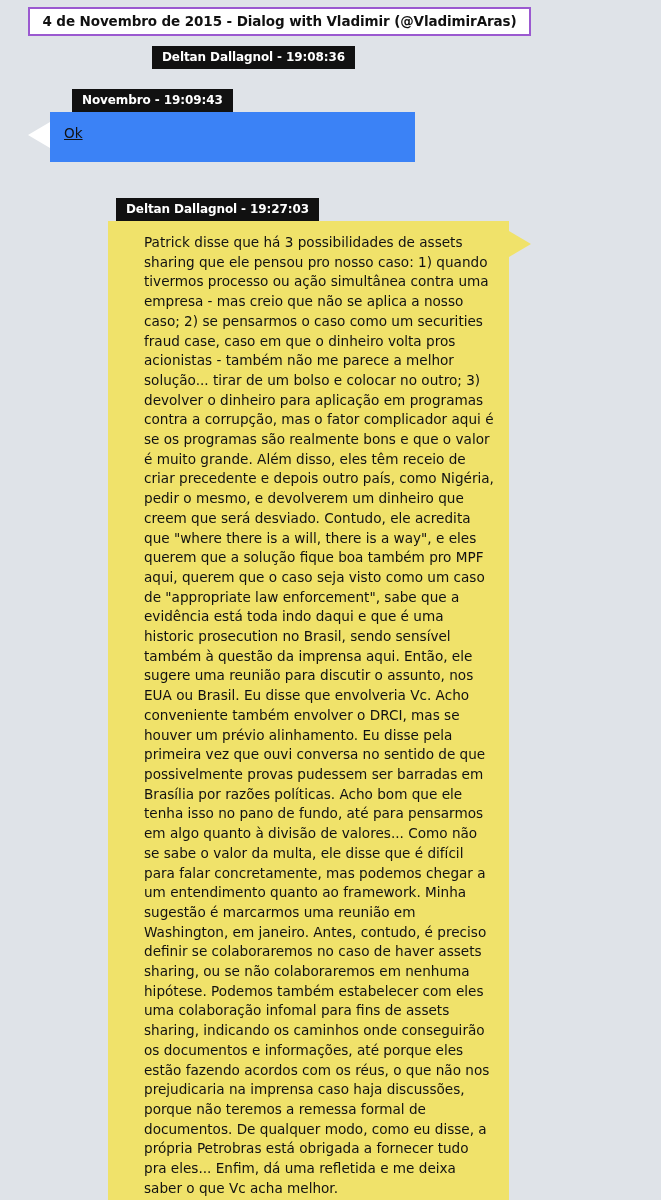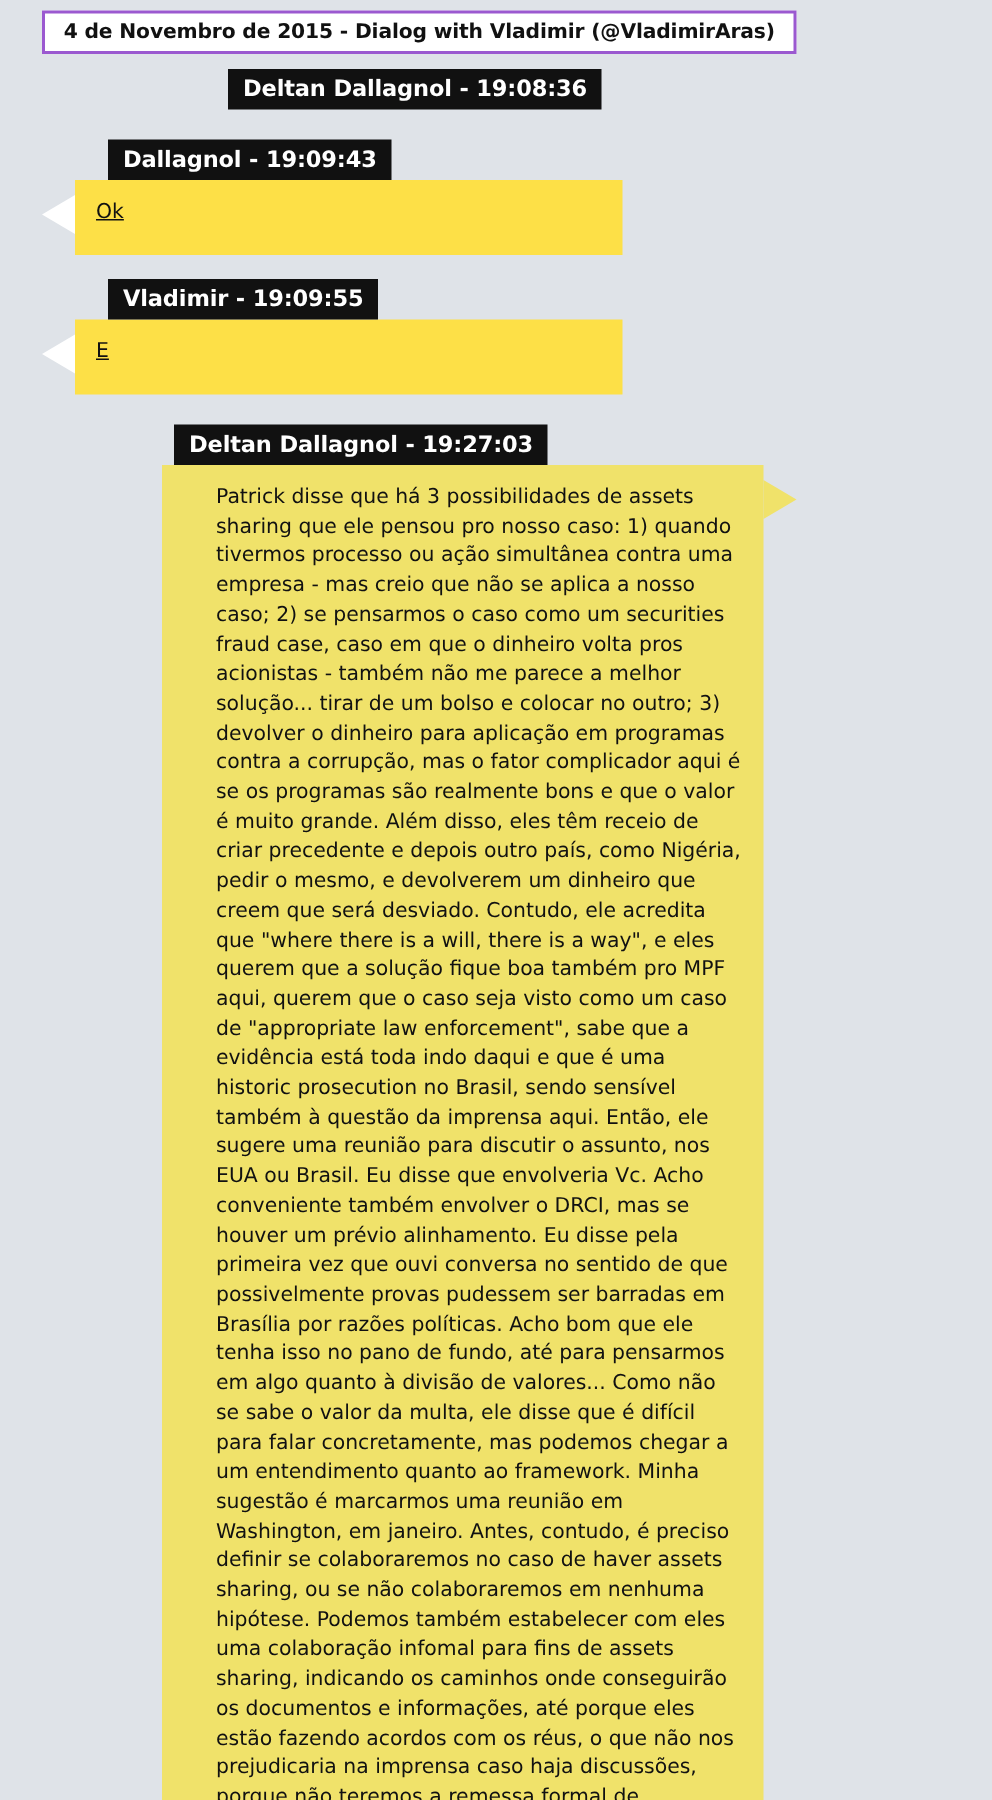--- a/index.html
+++ b/index.html
@@ -43,41 +43,41 @@
   .msg {
     position: relative;
     box-sizing: border-box;
   }
 
   
   .name-tag {
     display: inline-block;
     background: #111111;
     color: #ffffff;
-    font-size: 15px;
+    font-size: 12px;
     font-weight: bold;
     padding: 4px 10px 5px 10px;
     letter-spacing: -0.1px;
     white-space: nowrap;
     position: relative;
     z-index: 3;
   }
 
   
   .bubble {
     position: relative;
     box-sizing: border-box;
     font-size: 13.6px;
     line-height: 1.45;
     color: #111111;
     padding: 12px 14px 13px 14px;
     word-wrap: break-word;
   }
   .bubble.yellow { background: #f0e26a; }
-  .bubble.white  { background: #fde047; text-decoration: underline; }
+  .bubble.white  { background: #3b82f6; text-decoration: underline; }
 
   
   .tail {
     position: absolute;
     width: 0;
     height: 0;
     top: 10px;
   }
   .tail.right-tail {
     right: -22px;
@@ -116,36 +116,29 @@
     <div class="header-title">4 de Novembro de 2015 - Dialog with Vladimir (@VladimirAras)</div>
   </div>
 
   <div class="msg m-deltan-1">
     <div class="name-tag">Deltan Dallagnol - 19:08:36</div>
   </div>
 
   <div class="spacer-20"></div>
 
   <div class="msg m-vlad">
-    <div class="name-tag">Dallagnol - 19:09:43</div>
+    <div class="name-tag">Novembro - 19:09:43</div>
     <div class="bubble white">
       <span class="tail left-tail"></span>
       <span>Ok</span>
     </div>
   </div>
 
   <div class="spacer-16"></div>
 
-  <div class="msg m-vlad">
-    <div class="name-tag">Vladimir - 19:09:55</div>
-    <div class="bubble white">
-      <span class="tail left-tail"></span>
-      <span>E</span>
-    </div>
-  </div>
 
   <div class="spacer-20"></div>
 
   <div class="msg m-deltan-2">
     <div class="name-tag">Deltan Dallagnol - 19:27:03</div>
     <div class="bubble yellow long-text">
       <span class="tail right-tail"></span>
       <span>Patrick disse que há 3 possibilidades de assets sharing que ele pensou pro nosso caso: 1) quando tivermos processo ou ação simultânea contra uma empresa - mas creio que não se aplica a nosso caso; 2) se pensarmos o caso como um securities fraud case, caso em que o dinheiro volta pros acionistas - também não me parece a melhor solução... tirar de um bolso e colocar no outro; 3) devolver o dinheiro para aplicação em programas contra a corrupção, mas o fator complicador aqui é se os programas são realmente bons e que o valor é muito grande. Além disso, eles têm receio de criar precedente e depois outro país, como Nigéria, pedir o mesmo, e devolverem um dinheiro que creem que será desviado. Contudo, ele acredita que "where there is a will, there is a way", e eles querem que a solução fique boa também pro MPF aqui, querem que o caso seja visto como um caso de "appropriate law enforcement", sabe que a evidência está toda indo daqui e que é uma historic prosecution no Brasil, sendo sensível também à questão da imprensa aqui. Então, ele sugere uma reunião para discutir o assunto, nos EUA ou Brasil. Eu disse que envolveria Vc. Acho conveniente também envolver o DRCI, mas se houver um prévio alinhamento. Eu disse pela primeira vez que ouvi conversa no sentido de que possivelmente provas pudessem ser barradas em Brasília por razões políticas. Acho bom que ele tenha isso no pano de fundo, até para pensarmos em algo quanto à divisão de valores... Como não se sabe o valor da multa, ele disse que é difícil para falar concretamente, mas podemos chegar a um entendimento quanto ao framework. Minha sugestão é marcarmos uma reunião em Washington, em janeiro. Antes, contudo, é preciso definir se colaboraremos no caso de haver assets sharing, ou se não colaboraremos em nenhuma hipótese. Podemos também estabelecer com eles uma colaboração infomal para fins de assets sharing, indicando os caminhos onde conseguirão os documentos e informações, até porque eles estão fazendo acordos com os réus, o que não nos prejudicaria na imprensa caso haja discussões, porque não teremos a remessa formal de documentos. De qualquer modo, como eu disse, a própria Petrobras está obrigada a fornecer tudo pra eles... Enfim, dá uma refletida e me deixa saber o que Vc acha melhor.</span>
     </div>
   </div>

